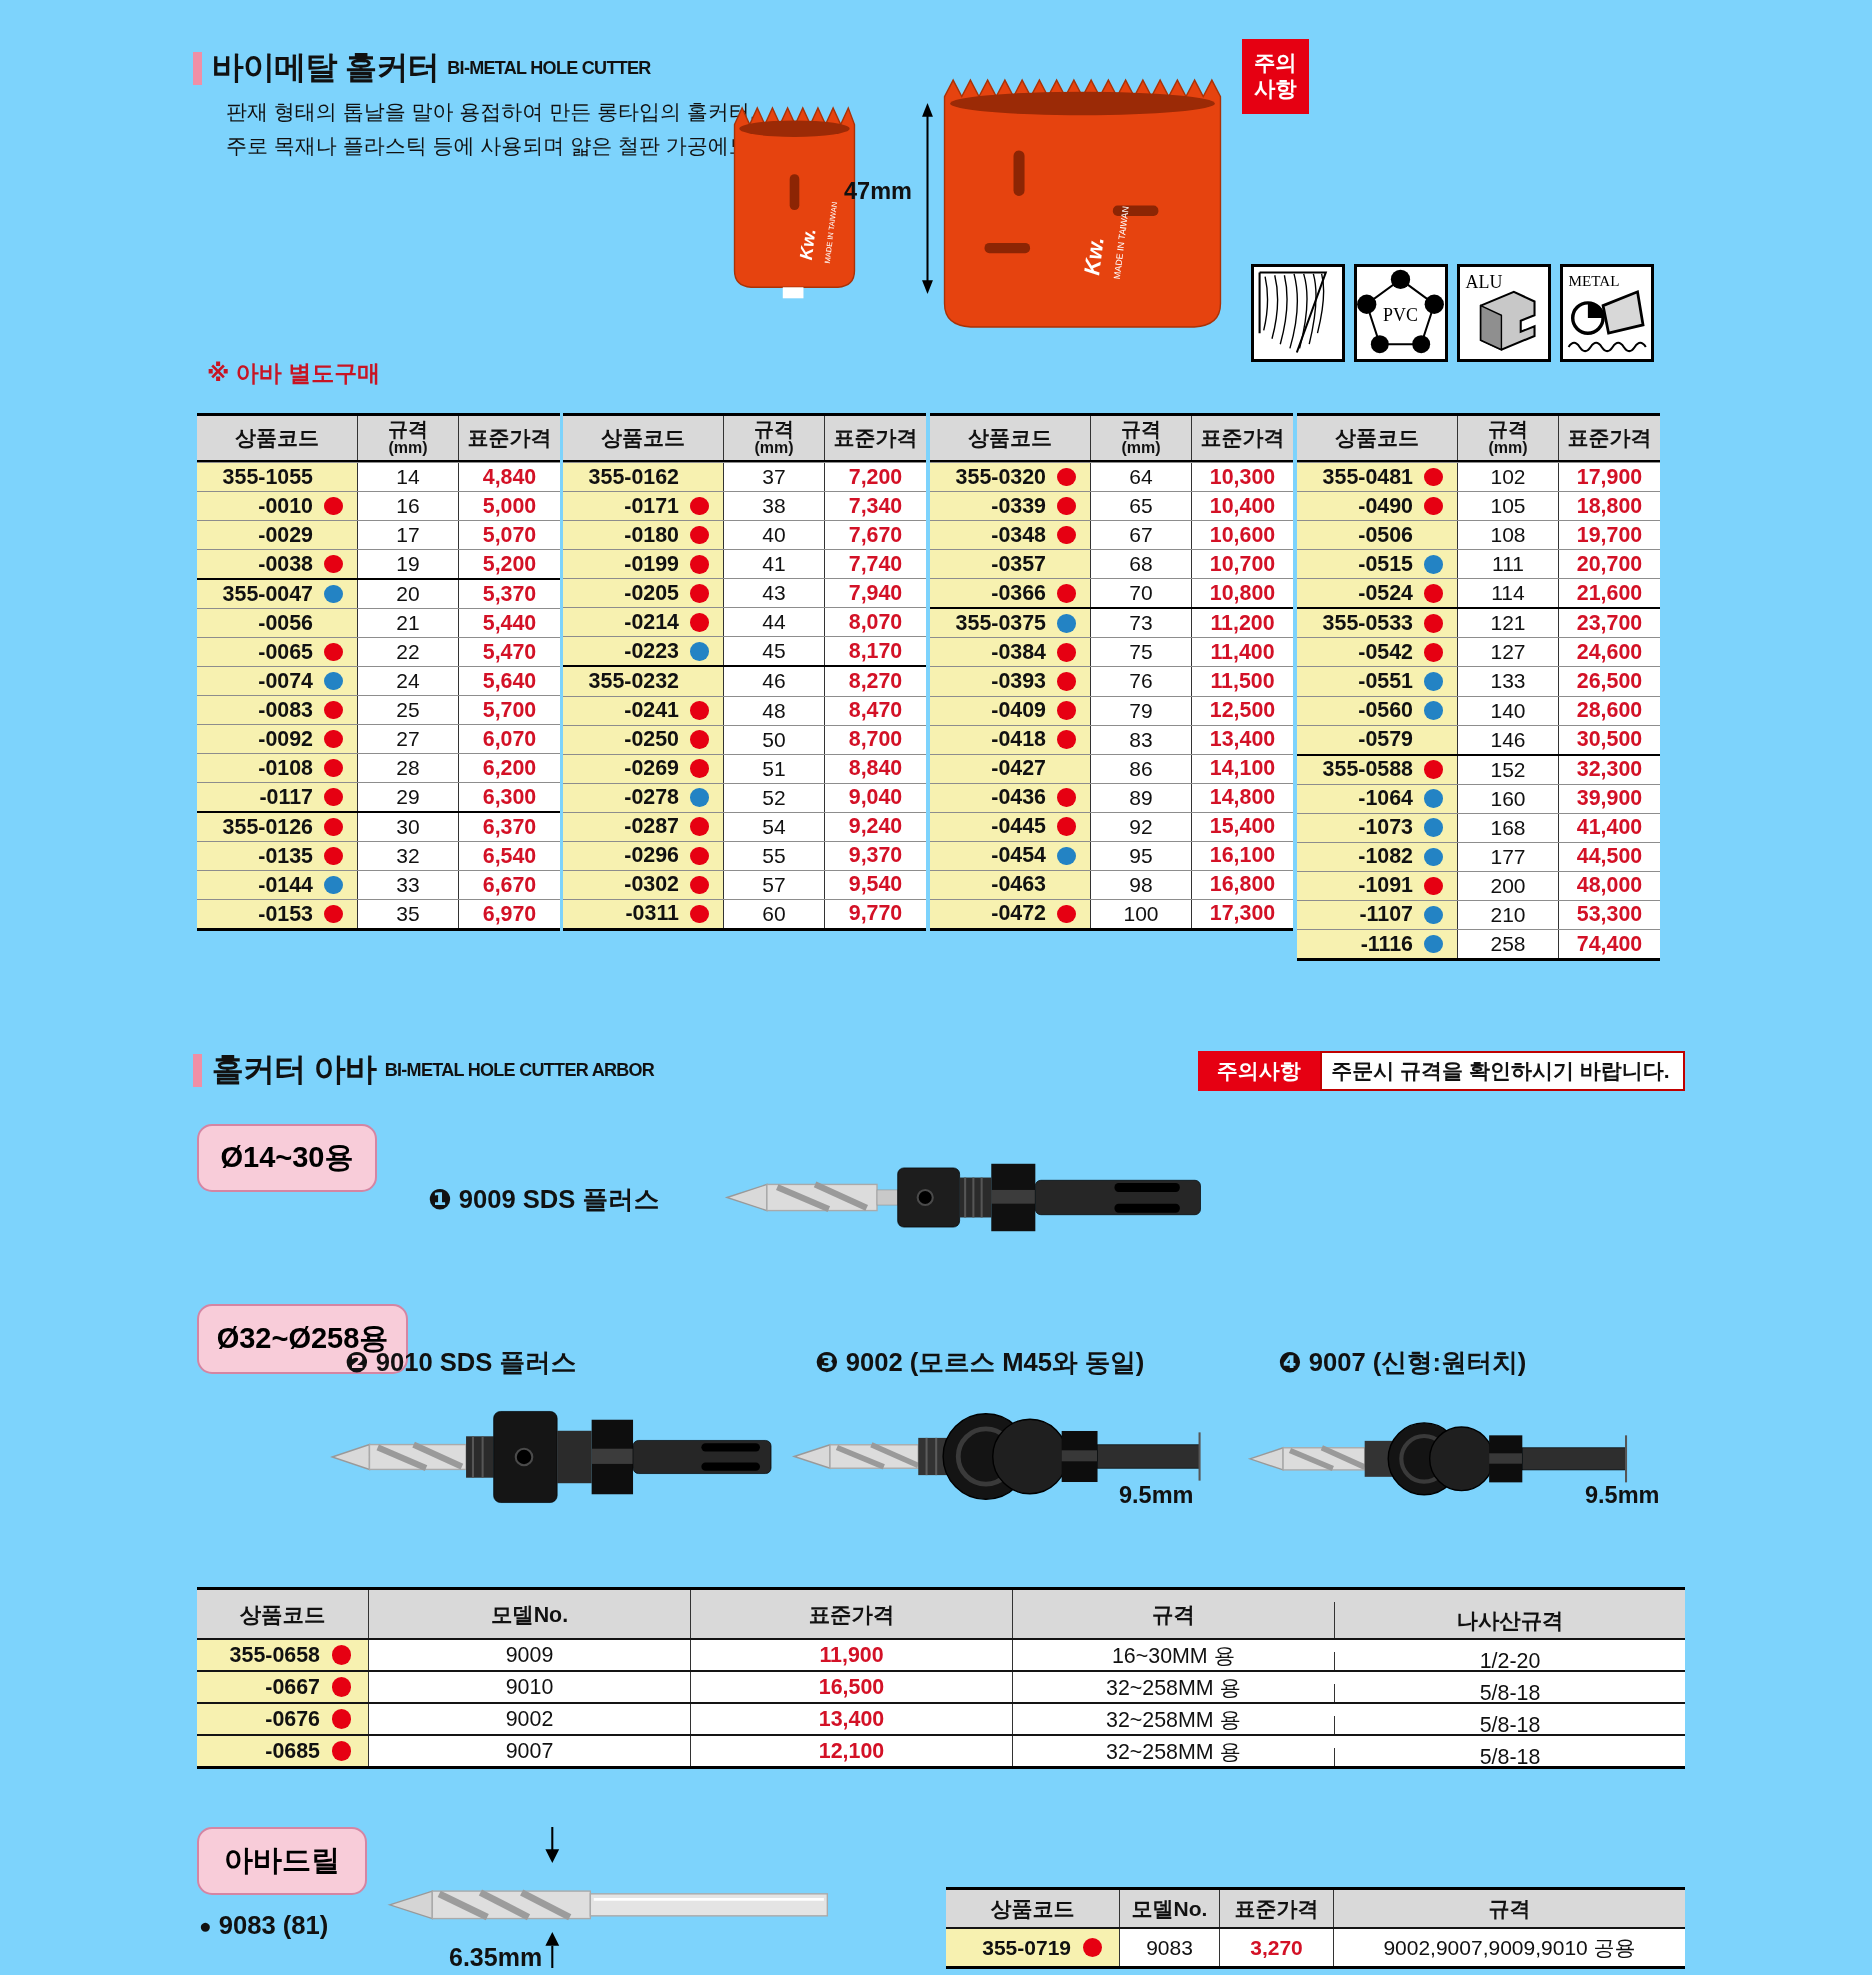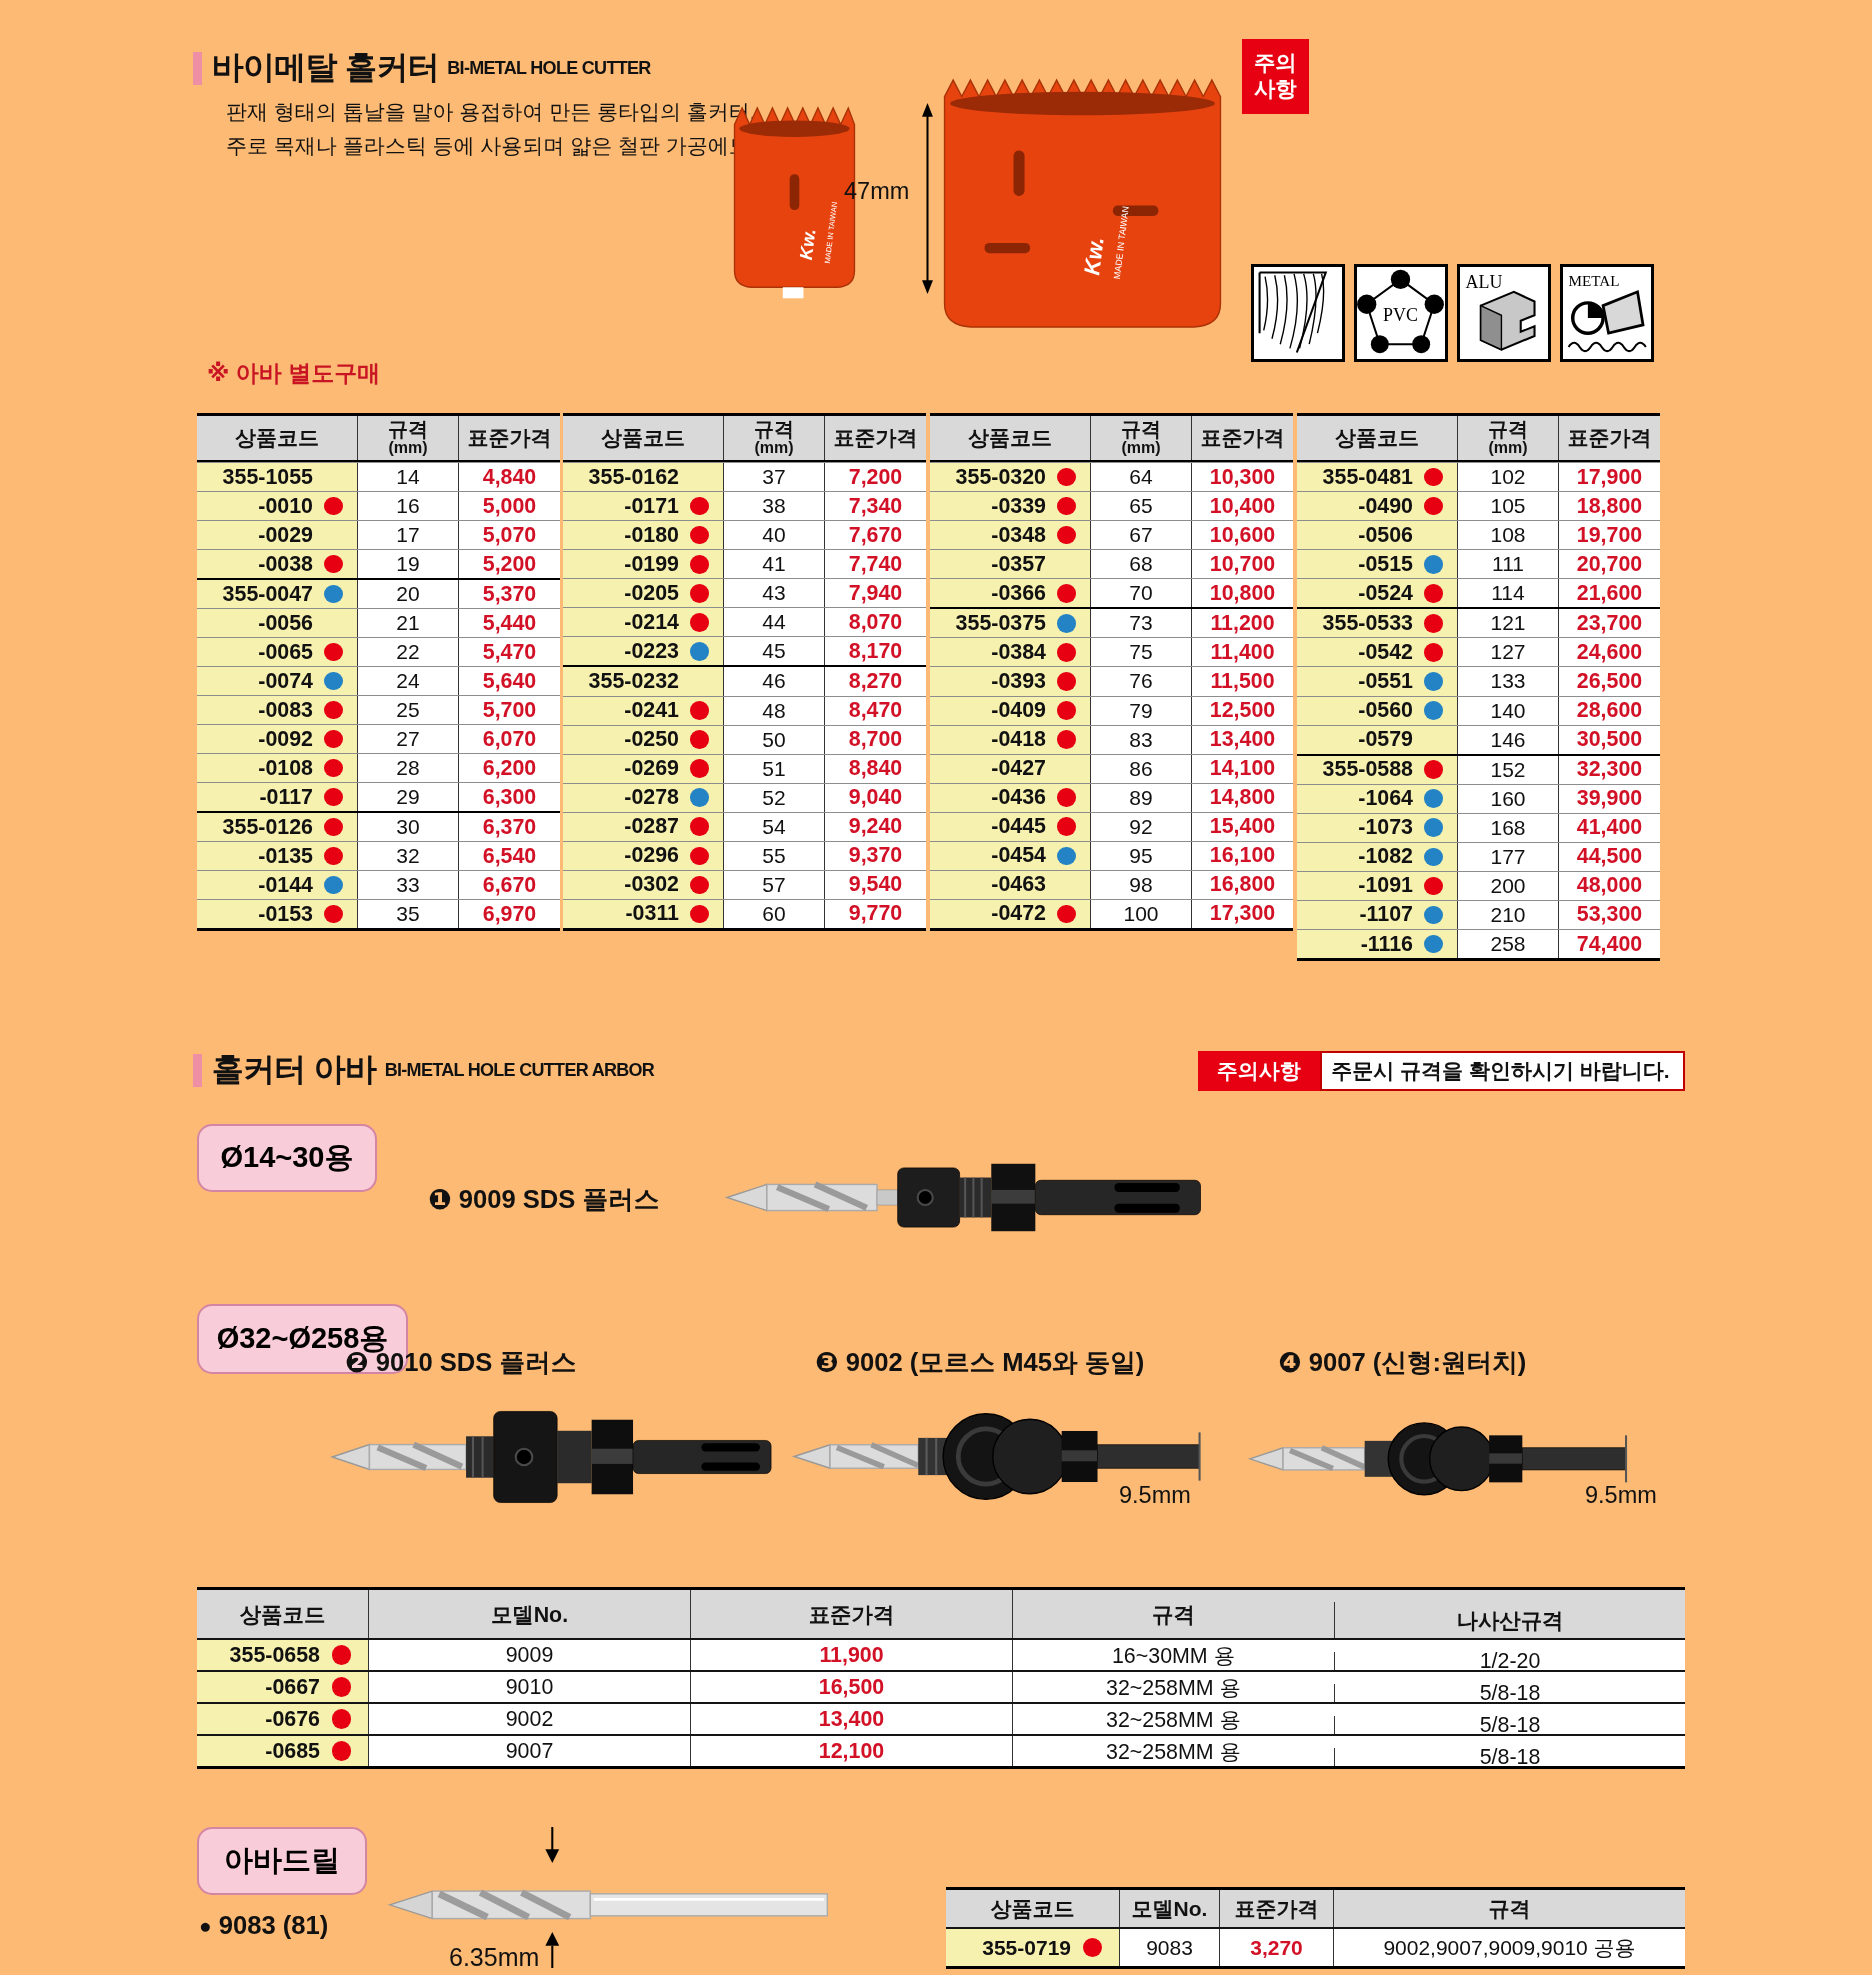--- a/index.html
+++ b/index.html
@@ -1,16 +1,16 @@
 <!DOCTYPE html>
 <html style="font-size:11px"><head>
 <meta charset="utf-8">
 <style>
   html,body{margin:0;padding:0;background:#fff;}
-  #canvas{position:relative;width:1873px;height:1975px;background:#fdba74;overflow:hidden;
+  #canvas{position:relative;width:1873px;height:1975px;background:#7dd3fc;overflow:hidden;
           font-family:"Liberation Sans","DejaVu Sans",sans-serif;color:#111;}
   .abs{position:absolute;}
   
   .title-row{display:flex;align-items:center;}
   .accent{width:9px;height:33px;background:#ef8fa6;margin-right:9.7px;}
   .t-ko{font-size:32px;font-weight:bold;letter-spacing:-0.7px;}
   .t-en{font-size:18px;font-weight:bold;margin-left:8.3px;letter-spacing:-0.7px;}
   .desc{font-size:21px;line-height:1.6;color:#111;}
   
   .notice{display:flex;align-items:stretch;}
@@ -35,21 +35,21 @@
   .code{width:160px;background:#f7f1b0;justify-content:flex-end;padding-right:44px;position:relative;
         font-weight:bold;font-size:21.4px;}
   .size{width:102px;font-size:21px;border-left:1.4px solid #333;border-right:1.4px solid #333;}
   .price{flex:1;color:#d31126;font-weight:bold;font-size:21.4px;}
   .dot{position:absolute;right:14px;width:18.6px;height:18.6px;border-radius:50%;}
   
   .badge{background:#f8ccd9;border:2.1px solid #d485a3;border-radius:15px;display:flex;align-items:center;
          justify-content:center;font-size:29px;font-weight:bold;color:#000;}
   .item-label{font-size:25.6px;font-weight:bold;display:flex;align-items:center;}
   .item-label .num{margin-right:7px;font-size:28px;}
-  .dim-label{font-size:23.5px;font-weight:normal;}
+  .dim-label{font-size:23.5px;font-weight:bold;}
   .notes{font-size:23px;font-weight:bold;}
   .notes span{margin-right:48px;}
   
   .atable{position:absolute;left:197px;top:1587px;width:1488px;border-top:3.5px solid #000;border-bottom:3.5px solid #000;background:#fff;}
   .at-row{display:flex;height:32px;font-size:21.4px;border-top:2.1px solid #141414;box-sizing:border-box;}
   .at-row:first-child{border-top:none;}
   .at-head{height:48px;background:#d9d9d9;font-weight:bold;}
   .ac{display:flex;align-items:center;justify-content:center;border-left:1.4px solid #333;box-sizing:border-box;}
   .a1{width:171px;border-left:none;}
   .a2{width:322px;}.a3{width:322px;}.a4{width:322px;}.a5{flex:1;margin-top:12px;}

